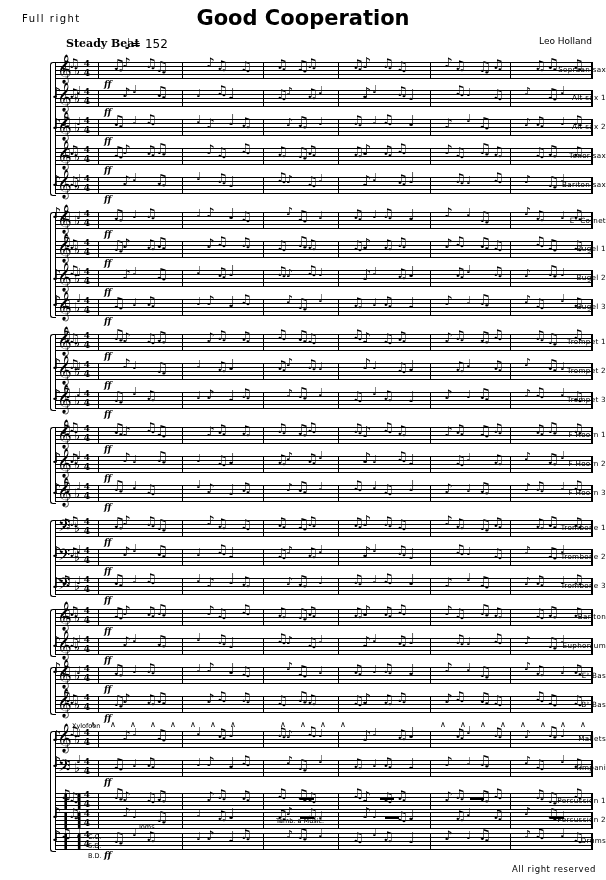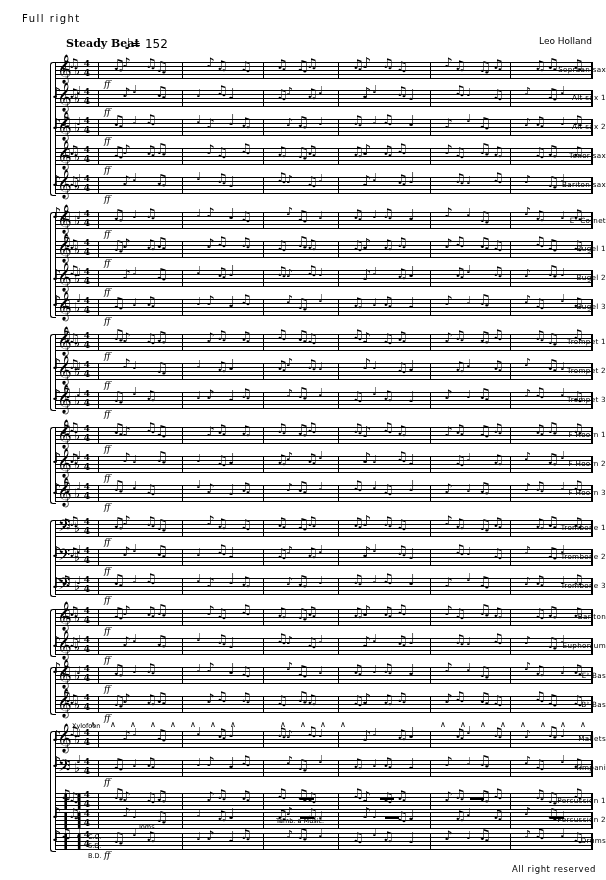--- a/index.html
+++ b/index.html
@@ -181,21 +181,21 @@
   .nt.sm { font-size: 11px; }
   .nt.lg { font-size: 15px; }
   .accent {
     position: absolute;
     font-size: 8px;
     font-family: "DejaVu Sans", serif;
   }
   .dyn {
     position: absolute;
     font-style: italic;
-    font-weight: normal;
+    font-weight: bold;
     font-size: 9px;
     font-family: "DejaVu Serif", serif;
   }
   .mini-text {
     position: absolute;
     font-size: 6.5px;
     font-family: "DejaVu Sans", sans-serif;
   }
   .brace {
     position: absolute;
@@ -217,20 +217,21 @@
     height: 3px;
     background: #000;
   }
 </style>
 </head>
 <body>
 
 <div class="page">
 
   <div class="full-score">Full right</div>
+  <div class="title">Good Cooperation</div>
   <div class="composer">Leo Holland</div>
   <div class="tempo-text">Steady Beat</div>
   <div class="tempo-mark">
     <span class="tempo-note">♩</span><span>= 152</span>
   </div>
 
   <div id="staves">
       <div class="inst-label" style="top: 65px;">Sopraan sax</div>
       <div class="staff" style="top: 62px;">
         <div class="line"></div>

